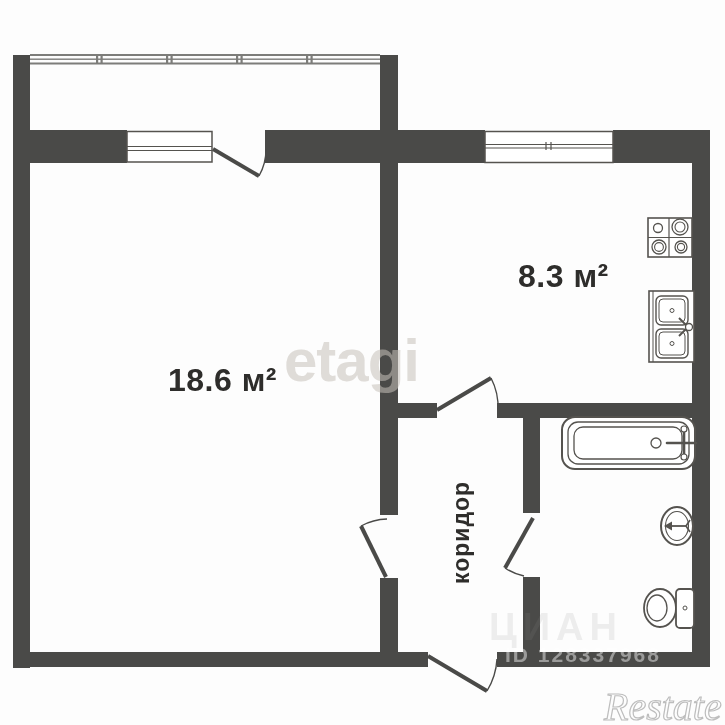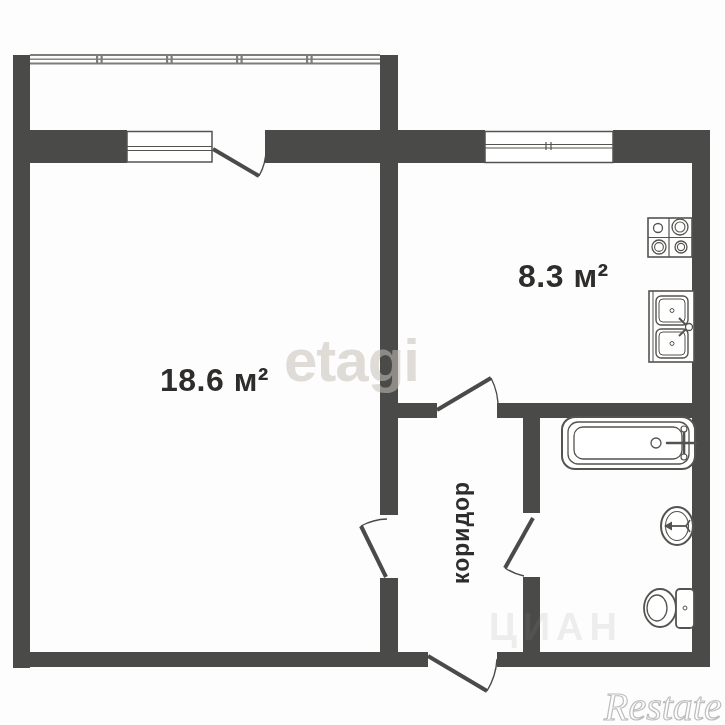--- a/index.html
+++ b/index.html
@@ -11,21 +11,21 @@
   html,body{margin:0;padding:0;background:#fdfdfd;}
   #canvas{
     position:relative;width:725px;height:725px;background:#fdfdfd;
     overflow:hidden;font-family:"Liberation Sans",sans-serif;
   }
   #plan-svg{position:absolute;left:0;top:0;}
   .area-label{
     position:absolute;color:var(--label);font-weight:600;font-size:32px;
     white-space:nowrap;letter-spacing:0.5px;
   }
-  #label-living{left:160px;top:362px;}
+  #label-living{left:168px;top:362px;}
   #label-kitchen{left:518px;top:258px;}
   #label-corridor{
     position:absolute;left:448px;top:489px;height:95px;
     writing-mode:vertical-rl;transform:rotate(180deg);
     color:var(--label);font-weight:600;font-size:23px;letter-spacing:1px;
   }
   .watermark{position:absolute;user-select:none;white-space:nowrap;}
   #wm-etagi{
     left:284px;top:326px;font-size:60px;font-weight:bold;
     color:rgba(198,193,186,0.55);letter-spacing:-1px;
@@ -190,15 +190,16 @@
   <div id="label-living" class="area-label">18.6 м²</div>
 
   <div id="label-kitchen" class="area-label">8.3 м²</div>
 
   <div id="label-corridor">коридор</div>
 
   <div id="wm-cian" class="watermark">ЦИАН</div>
 
   <div id="wm-etagi" class="watermark">etagi</div>
 
+  <div id="wm-cian-id" class="watermark">ID 128337968</div>
 
   <div id="wm-restate" class="watermark">Restate</div>
 </div>
 
 </body></html>

